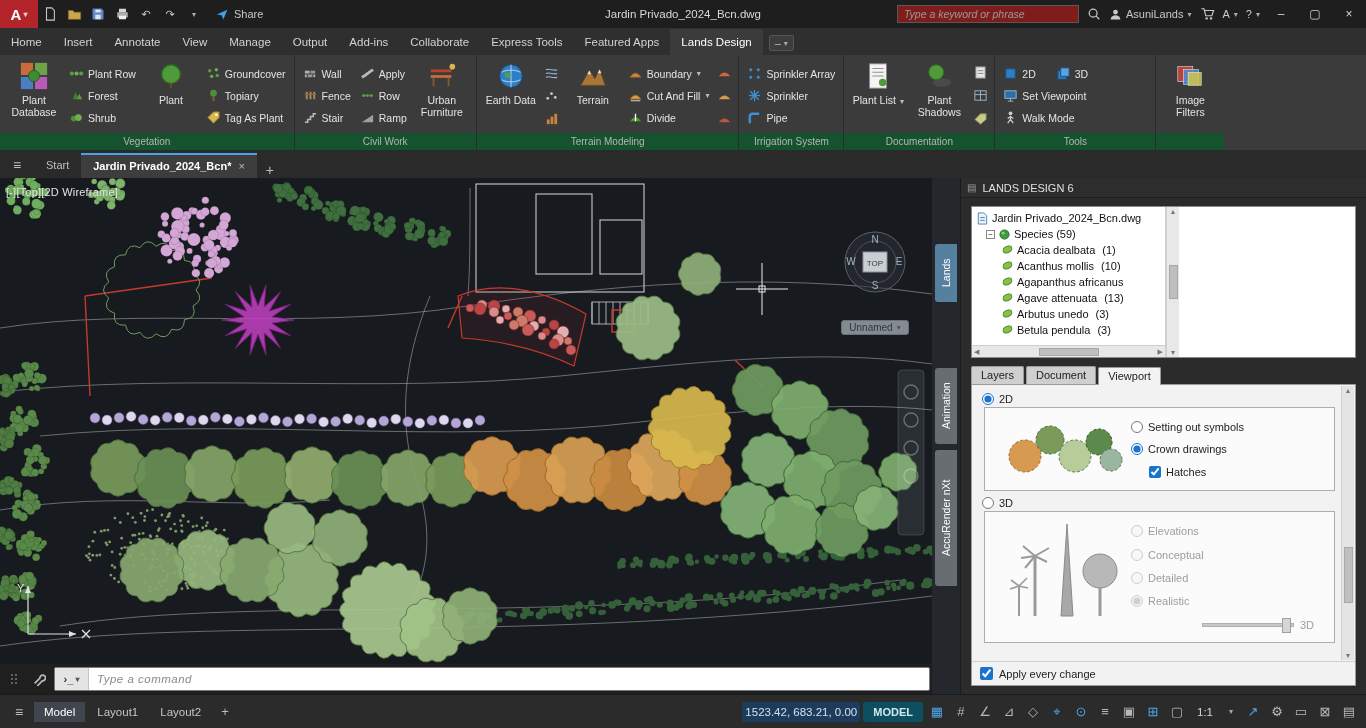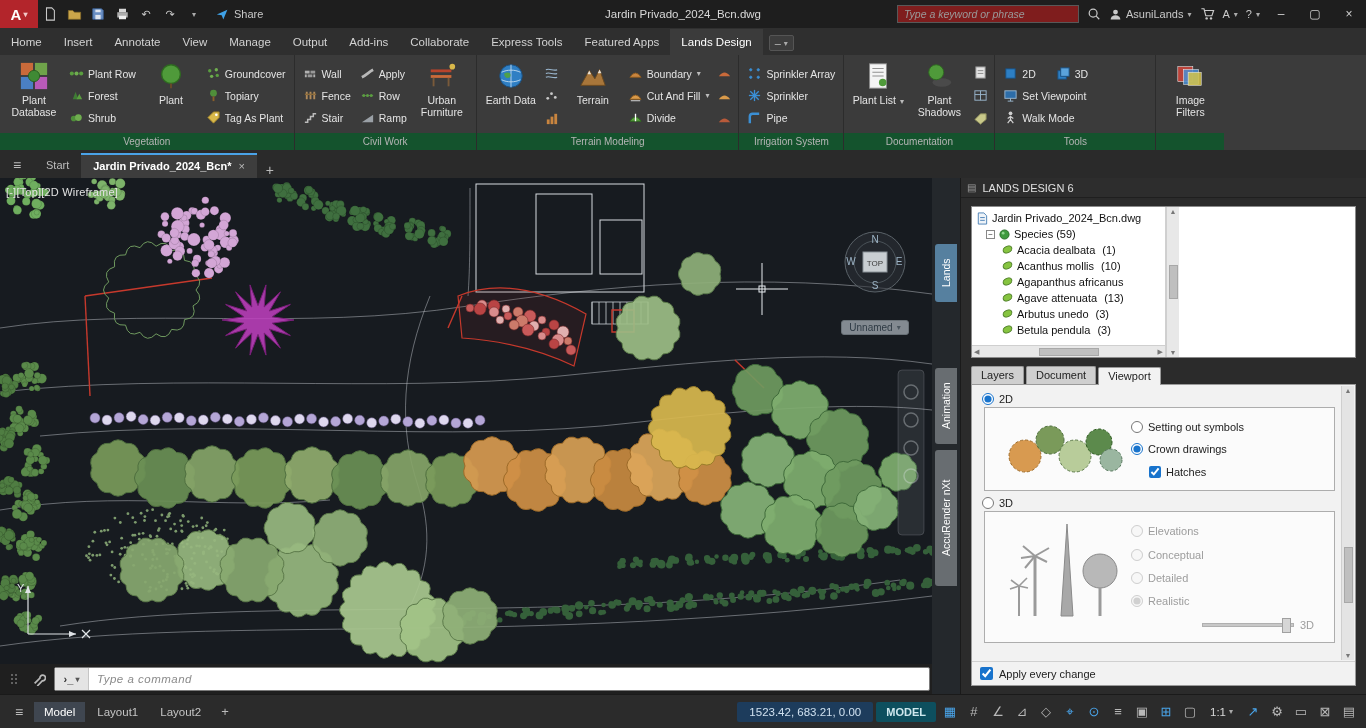--- a/index.html
+++ b/index.html
@@ -102,25 +102,25 @@
 .panel-vscroll .thumb{width:9px;height:56px;background:#bfbfbf;border:1px solid #a8a8a8;position:relative;top:52px}
 .apply-row{height:24px;display:flex;align-items:center;gap:6px;padding-left:8px;border-top:1px solid #d0d0d0;font-size:11px}
 .apply-row input{accent-color:#1873cc}
 
 .statusbar{height:34px;background:#2b2b2b;border-top:1px solid #1a1a1a;display:flex;align-items:center;flex:none;padding:0 6px;gap:2px}
 .sb-menu{width:26px;text-align:center;color:#bbb;font-size:14px}
 .mtab{padding:4px 10px;color:#c4c4c4;font-size:11.5px;cursor:default}
 .mtab.active{background:#3f4650;color:#fff}
 .sb-plus{padding:0 8px;color:#bbb;font-size:13px}
 .sb-right{margin-left:auto;display:flex;align-items:center;gap:3px}
-.coords{background:#1d3c5c;color:#cfe0ef;padding:4px 12px;font-size:11.5px;border-radius:2px}
+.coords{background:#1d3c5c;color:#cfe0ef;padding:4px 3px;font-size:11.5px;border-radius:2px}
 .modelbtn{background:#0d4f5e;color:#cfe8ee;padding:4px 10px;font-size:11px;font-weight:bold;border-radius:2px}
 .sic{width:22px;height:22px;display:flex;align-items:center;justify-content:center;color:#b8b8b8;font-size:13px;border-radius:2px;cursor:default}
 .sic.on{color:#4aa6ec}
-.scale-btn{display:flex;align-items:center;gap:3px;color:#d8d8d8;padding:0 6px;font-size:11.5px}
+.scale-btn{display:flex;align-items:center;gap:16px;color:#d8d8d8;padding:0 6px;font-size:11.5px}
 
 .compass text{font-family:"Liberation Sans",sans-serif}
 </style>
 </head>
 <body>
 
 <div class="app">
 
   <div class="titlebar">
     <div class="logo">

